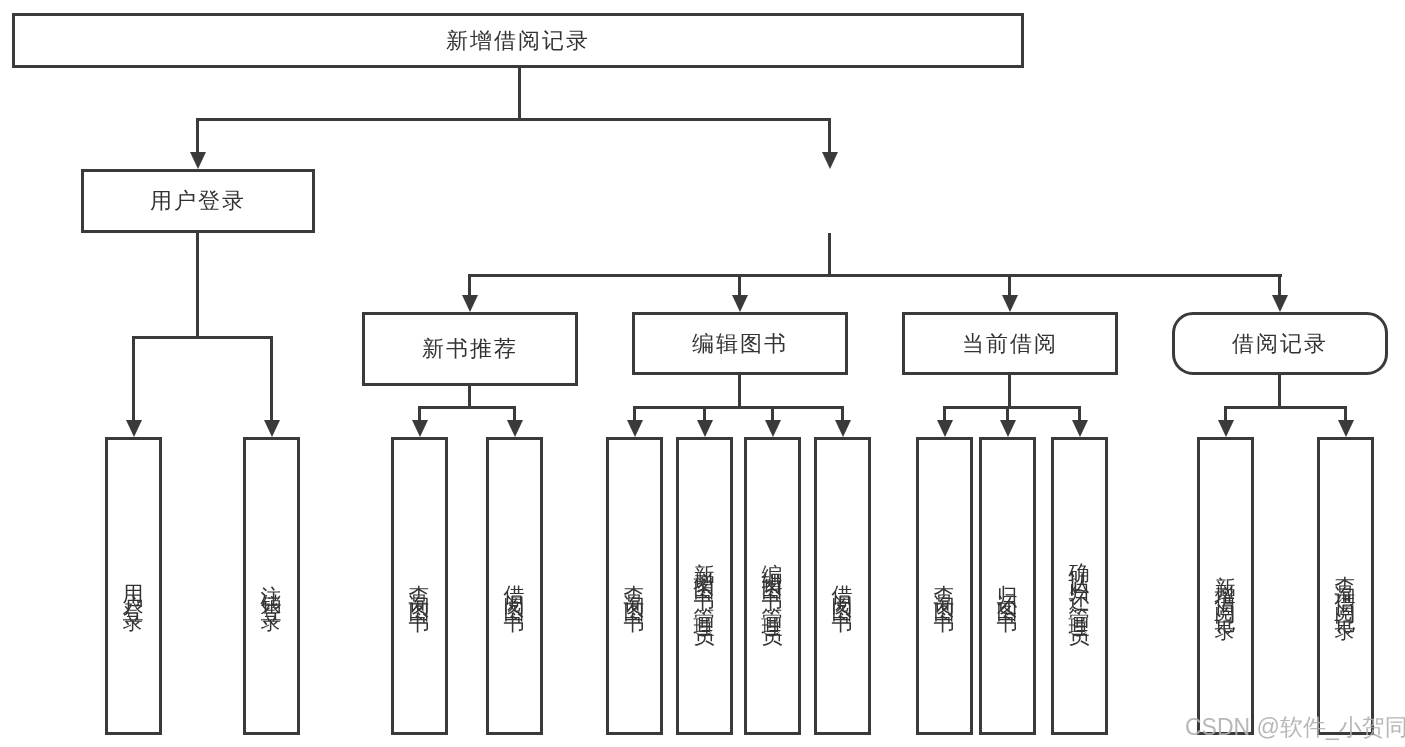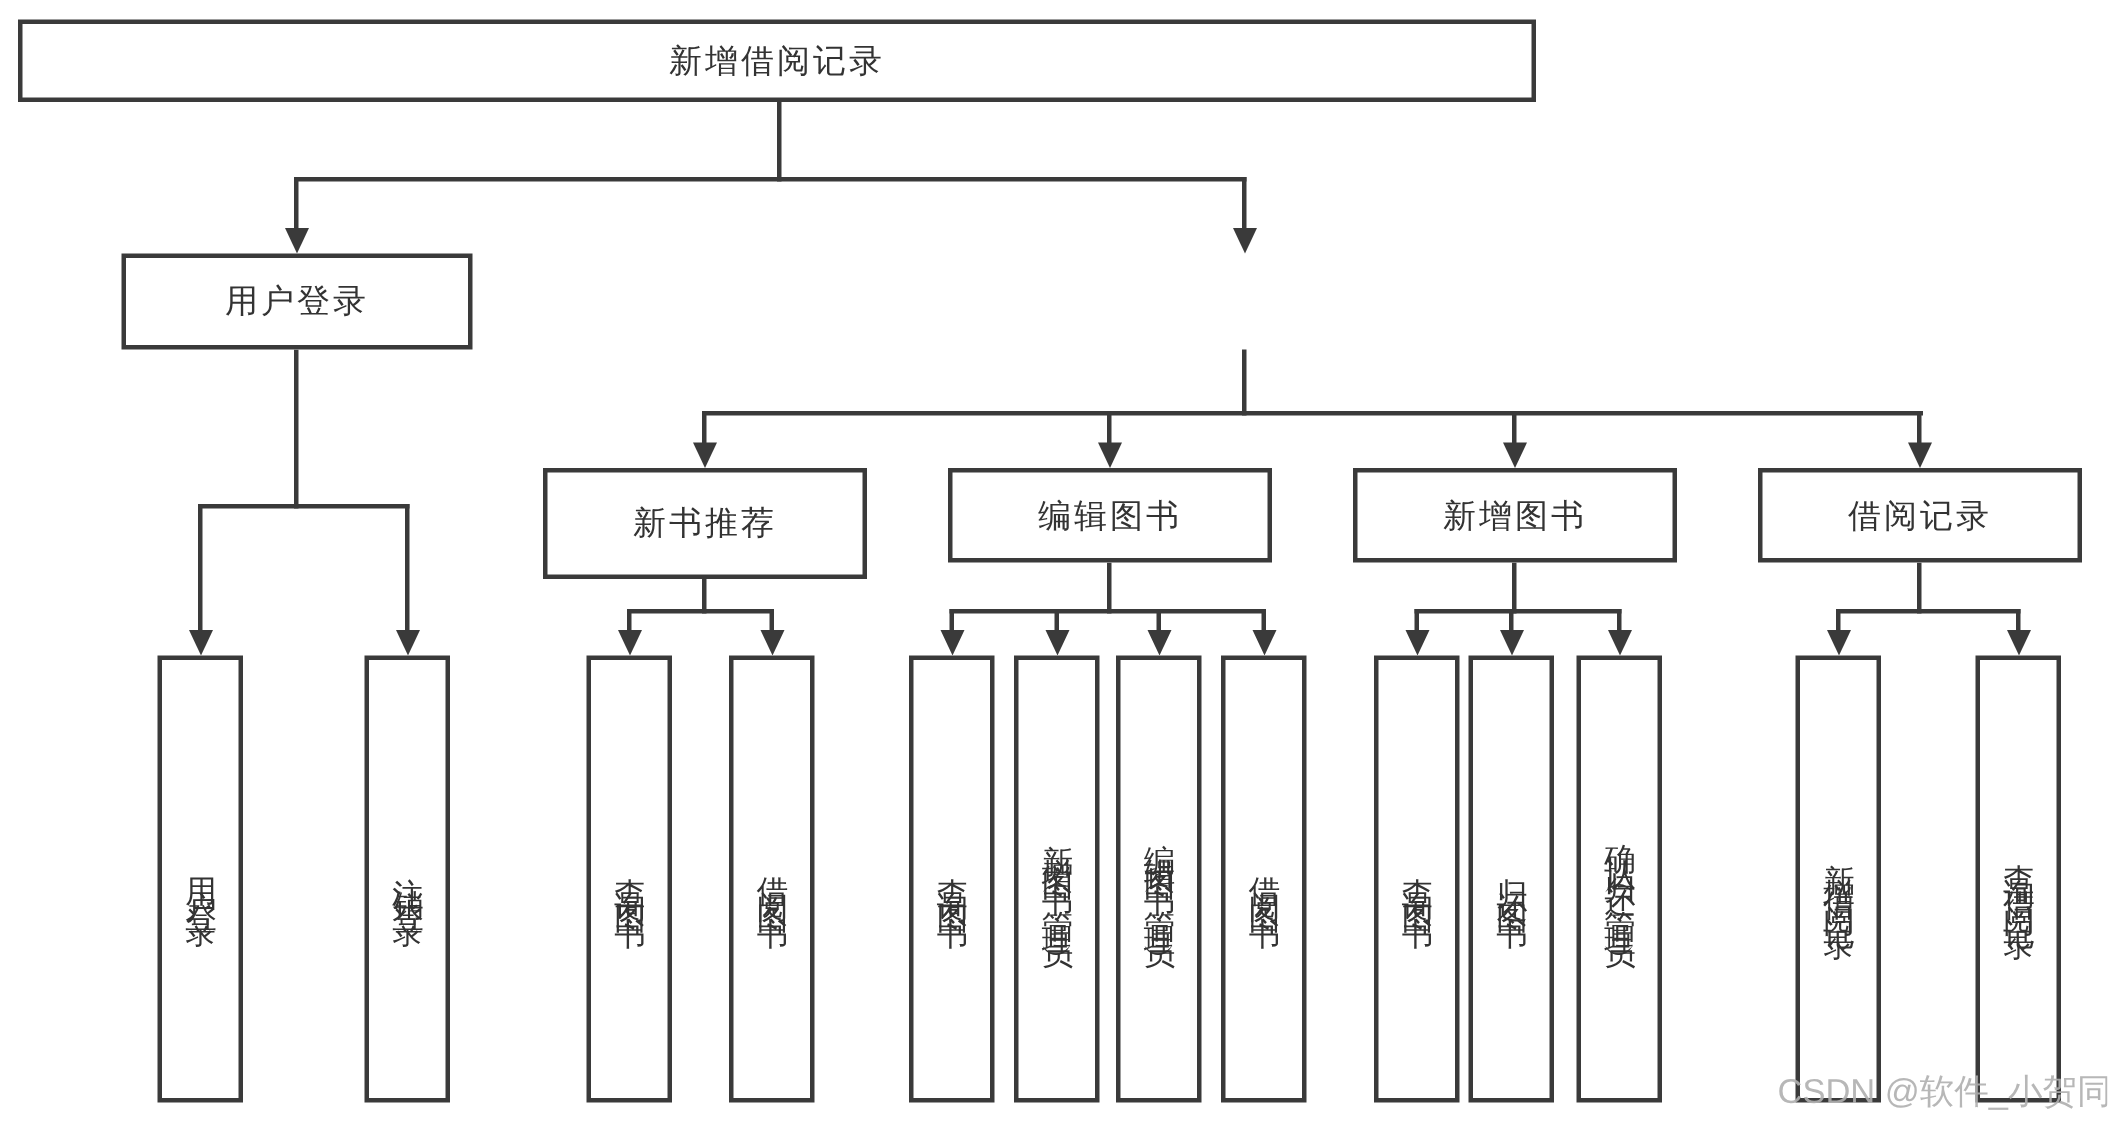--- a/index.html
+++ b/index.html
@@ -119,22 +119,22 @@
   <div class="arrow" style="left:1072px; top:420px;"></div>
   <div class="arrow" style="left:1218px; top:420px;"></div>
   <div class="arrow" style="left:1338px; top:420px;"></div>
 
   <div class="box h" style="left:12px; top:13px; width:1012px; height:55px;">新增借阅记录</div>
 
   <div class="box h" style="left:81px; top:169px; width:234px; height:64px;">用户登录</div>
 
   <div class="box h" style="left:362px; top:312px; width:216px; height:74px;">新书推荐</div>
   <div class="box h" style="left:632px; top:312px; width:216px; height:63px;">编辑图书</div>
-  <div class="box h" style="left:902px; top:312px; width:216px; height:63px;">新增图书</div>
-  <div class="box h" style="left:1172px; top:312px; width:216px; height:63px;">借阅记录</div>
+  <div class="box h" style="left:902px; top:312px; width:216px; height:63px;">当前借阅</div>
+  <div class="box h" style="left:1172px; top:312px; width:216px; height:63px;border-radius:21px;">借阅记录</div>
 
   <div class="box v" style="left:105px; top:437px; width:57px; height:298px;">
     <span>用户登录</span>
   </div>
   <div class="box v" style="left:243px; top:437px; width:57px; height:298px;">
     <span>注销登录</span>
   </div>
 
   <div class="box v" style="left:391px; top:437px; width:57px; height:298px;">
     <span>查询图书</span>

